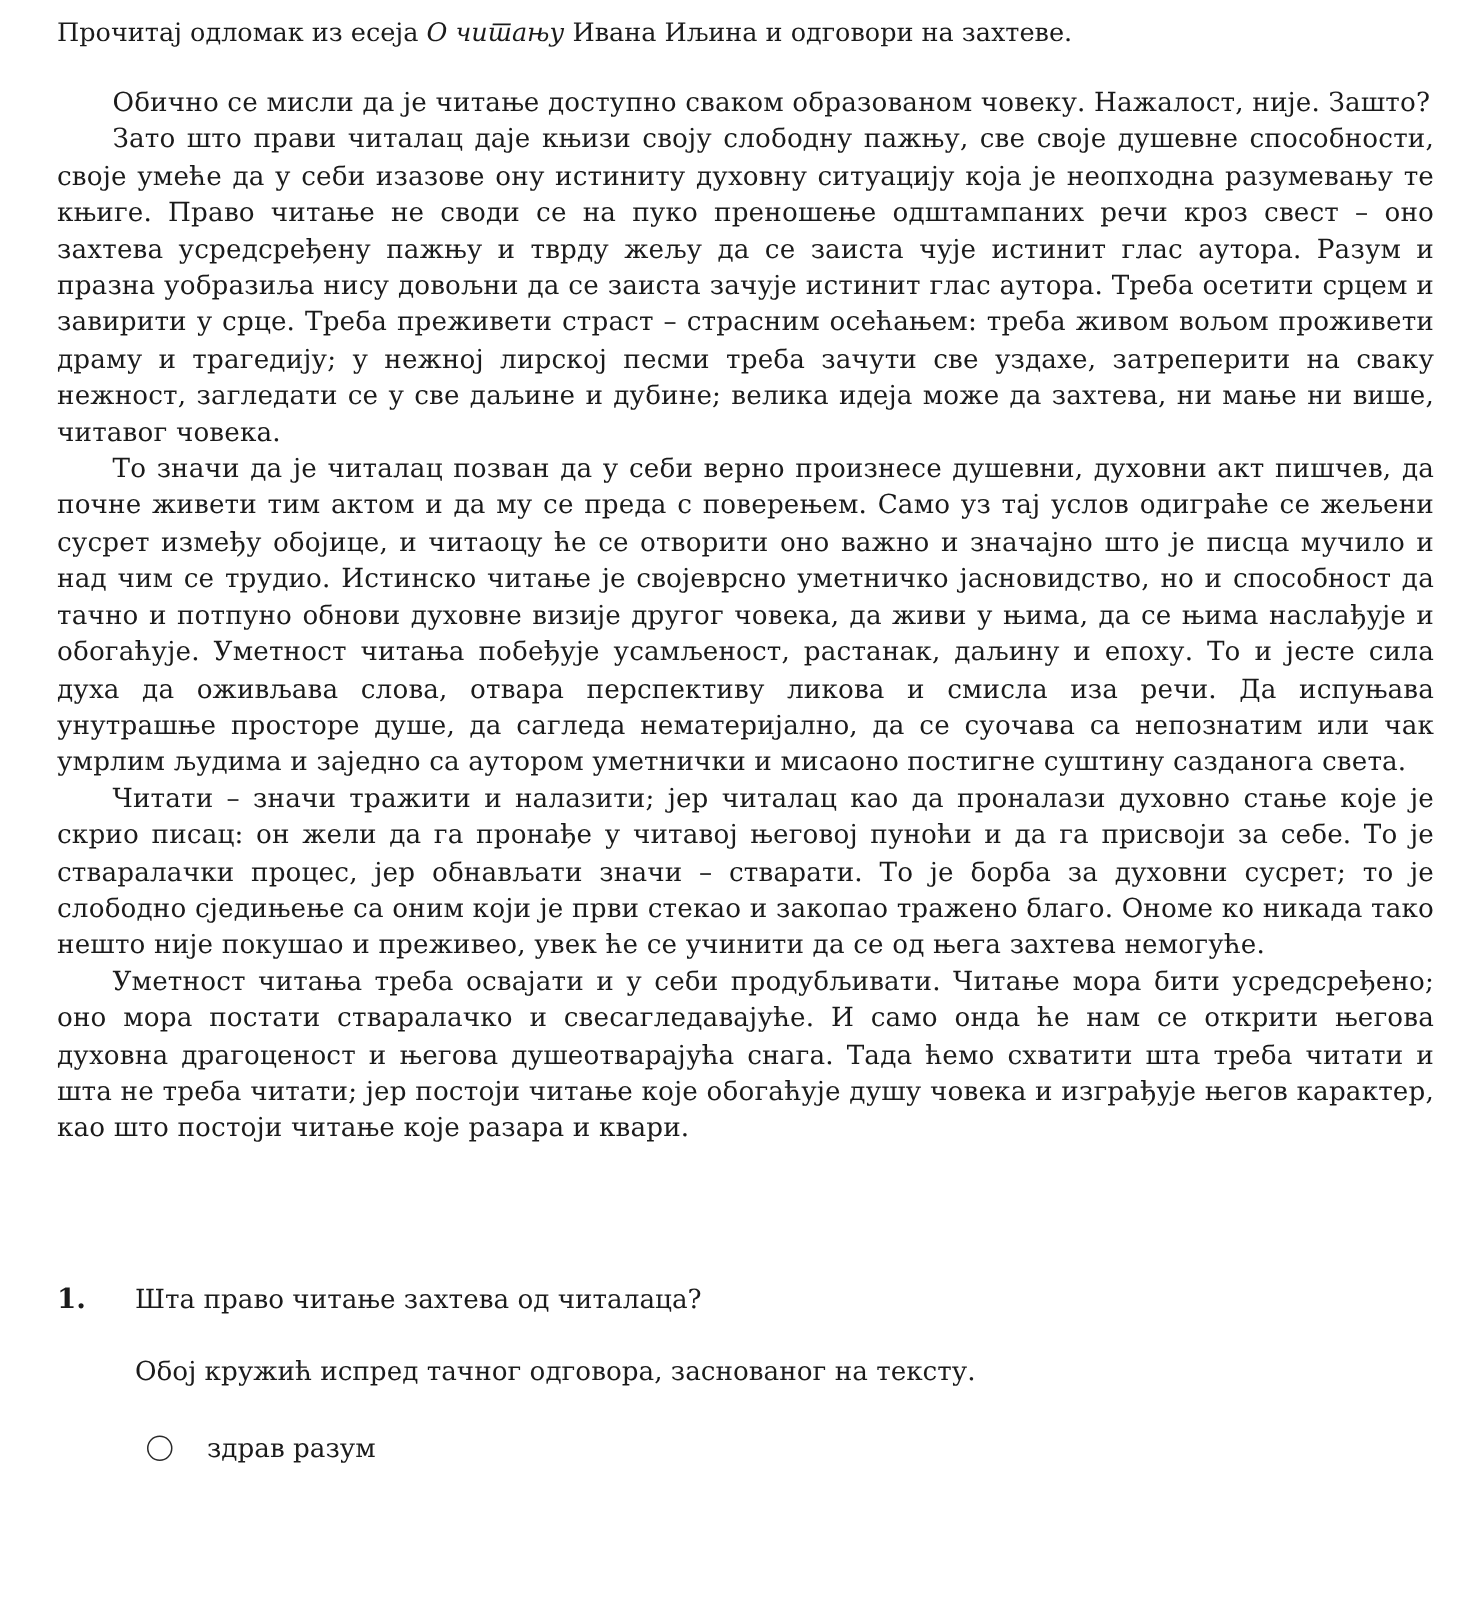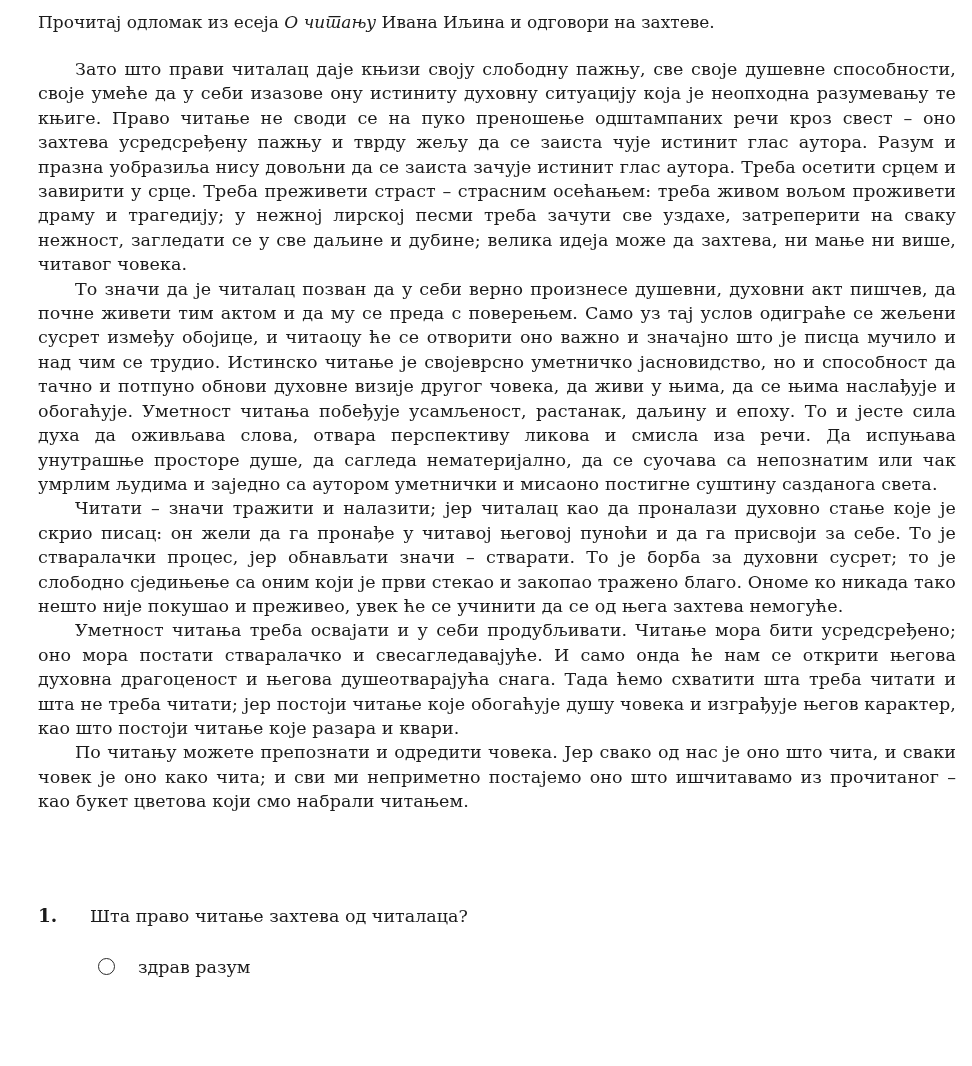--- a/index.html
+++ b/index.html
@@ -87,33 +87,34 @@
   }
 </style>
 </head>
 <body>
 
 <div class="page">
 
   <p class="intro-line"><span>Прочитај одломак из есеја </span><span class="essay-title">О читању</span><span> Ивана Иљина и одговори на захтеве.</span></p>
 
   <div class="passage">
+    <p>Обично се мисли да је читање доступно сваком образованом човеку. Нажалост, није. Зашто?</p>
     <p>Зато што прави читалац даје књизи своју слободну пажњу, све своје душевне способности, своје умеће да у себи изазове ону истиниту духовну ситуацију која је неопходна разумевању те књиге. Право читање не своди се на пуко преношење одштампаних речи кроз свест – оно захтева усредсређену пажњу и тврду жељу да се заиста чује истинит глас аутора. Разум и празна уобразиља нису довољни да се заиста зачује истинит глас аутора. Треба осетити срцем и завирити у срце. Треба преживети страст – страсним осећањем: треба живом вољом проживети драму и трагедију; у нежној лирској песми треба зачути све уздахе, затреперити на сваку нежност, загледати се у све даљине и дубине; велика идеја може да захтева, ни мање ни више, читавог човека.</p>
     <p>То значи да је читалац позван да у себи верно произнесе душевни, духовни акт пишчев, да почне живети тим актом и да му се преда с поверењем. Само уз тај услов одиграће се жељени сусрет између обојице, и читаоцу ће се отворити оно важно и значајно што је писца мучило и над чим се трудио. Истинско читање је својеврсно уметничко јасновидство, но и способност да тачно и потпуно обнови духовне визије другог човека, да живи у њима, да се њима наслађује и обогаћује. Уметност читања побеђује усамљеност, растанак, даљину и епоху. То и јесте сила духа да оживљава слова, отвара перспективу ликова и смисла иза речи. Да испуњава унутрашње просторе душе, да сагледа нематеријално, да се суочава са непознатим или чак умрлим људима и заједно са аутором уметнички и мисаоно постигне суштину сазданога света.</p>
     <p>Читати – значи тражити и налазити; јер читалац као да проналази духовно стање које је скрио писац: он жели да га пронађе у читавој његовој пуноћи и да га присвоји за себе. То је стваралачки процес, јер обнављати значи – стварати. То је борба за духовни сусрет; то је слободно сједињење са оним који је први стекао и закопао тражено благо. Ономе ко никада тако нешто није покушао и преживео, увек ће се учинити да се од њега захтева немогуће.</p>
     <p>Уметност читања треба освајати и у себи продубљивати. Читање мора бити усредсређено; оно мора постати стваралачко и свесагледавајуће. И само онда ће нам се открити његова духовна драгоценост и његова душеотварајућа снага. Тада ћемо схватити шта треба читати и шта не треба читати; јер постоји читање које обогаћује душу човека и изграђује његов карактер, као што постоји читање које разара и квари.</p>
-    <p>По читању можете препознати и одредити човека. Јер свако од нас је оно што чита, и сваки човек је оно како чита; и сви ми неприметно постајемо оно што ишчитавамо из прочитаног – као букет цветова који смо набрали читањем.</p>
   </div>
 
   <div class="question-block">
     <div class="question-row">
       <span class="question-number">1.</span>
       <span class="question-text">Шта право читање захтева од читалаца?</span>
     </div>
 
+    <p class="instruction">Обој кружић испред тачног одговора, заснованог на тексту.</p>
 
     <div class="options">
       <div class="option-row">
         <span class="radio-circle"></span>
         <span class="option-label">здрав разум</span>
       </div>
 
     </div>
   </div>
 

